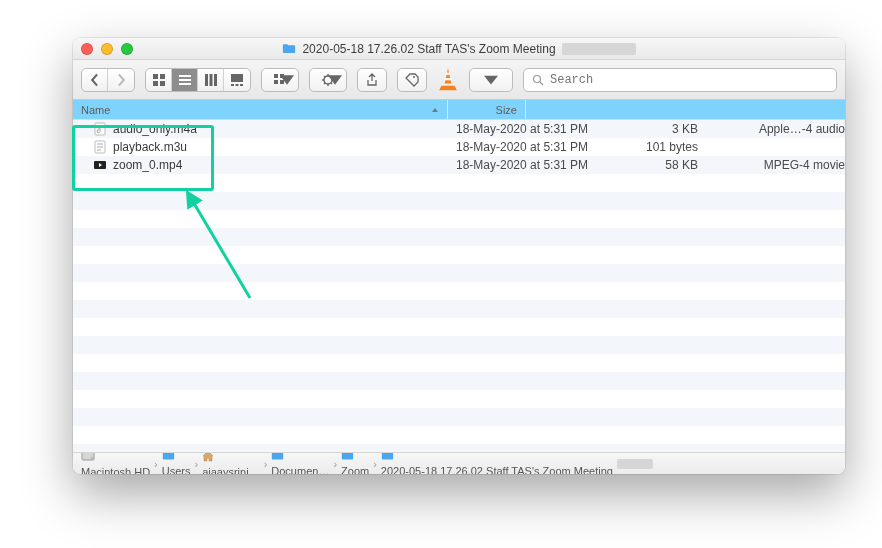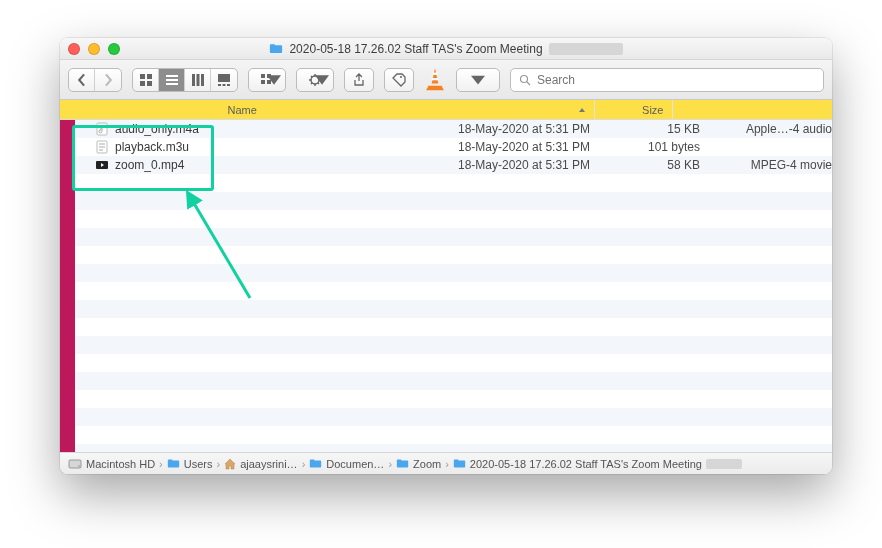--- a/index.html
+++ b/index.html
@@ -6,21 +6,21 @@
   body {
     font-family: -apple-system, BlinkMacSystemFont, "Helvetica Neue", Arial, sans-serif;
     font-size: 12px;
     background: transparent;
     width: 882px;
     height: 548px;
     position: relative;
   }
   .window {
     position: absolute;
-    left: 60px; top: 38px;
+    left: 73px; top: 38px;
     width: 772px; height: 436px;
     background: #ffffff;
     border-radius: 8px;
     box-shadow: 0 20px 50px rgba(0,0,0,0.35), 0 0 0 1px rgba(0,0,0,0.08);
     overflow: hidden;
     display: flex;
     flex-direction: column;
   }
   .titlebar {
     height: 22px;
@@ -72,51 +72,51 @@
     background:linear-gradient(#ffffff,#f1f1f1);
     display:inline-flex; align-items:center; justify-content:center;
     color:#555;
   }
   .vlc-cone { width:22px; height:26px; display:flex; align-items:center; justify-content:center; }
   .search {
     flex: 1; height:24px; border:1px solid #bcbcbc; border-radius:5px;
     background:#fff; display:flex; align-items:center; gap:6px; padding:0 8px;
     color:#8a8a8a;
   }
-  .search input { border:none; outline:none; flex:1; font-size:12px; color:#444; background:transparent; }
+  .search input { border:none; outline:none; flex:1; font-size:12px; color:#444; background:transparent;font-family:Liberation Mono, monospace; }
   .columns {
-    height: 20px; background:#fde047; border-bottom:1px solid #dcdcdc;
-    display:flex; align-items:center; font-size:11px; color:#5c5c5c;justify-content:center;
+    height: 20px; background:#7dd3fc; border-bottom:1px solid #dcdcdc;
+    display:flex; align-items:center; font-size:11px; color:#5c5c5c;
   }
   .col { padding:0 8px; border-right:1px solid #e3e3e3; height:100%; display:flex; align-items:center; }
   .col-name { flex: 0 0 375px; justify-content:space-between; }
   .col-date { flex: 0 0 180px; }
   .col-size { flex: 0 0 78px; justify-content:flex-end; }
   .col-kind { flex: 1 1 auto; border-right:none; }
   .sort-caret { width:8px; height:8px; }
-  .filelist { flex:1; overflow:hidden; background:#be185d;padding-left:15px; }
+  .filelist { flex:1; overflow:hidden; background:#4d7c0f; }
   .row {
     height:18px; display:flex; align-items:center; font-size:12px; color:#3a3a3a;
   }
   .row:nth-child(odd){ background:#f3f6fa; }
   .row:nth-child(even){ background:#ffffff; }
   .c-name { flex:0 0 375px; display:flex; align-items:center; gap:6px; padding-left:20px; }
   .c-date { flex:0 0 180px; padding-left:8px; color:#4a4a4a; }
   .c-size { flex:0 0 78px; text-align:right; padding-right:8px; color:#4a4a4a; }
   .c-kind { flex:1 1 auto; padding-left:8px; color:#4a4a4a;text-align:right; }
   .ficon { width:14px; height:14px; display:flex; align-items:center; justify-content:center; }
   .row.empty .c-name, .row.empty .c-date, .row.empty .c-size, .row.empty .c-kind { color:transparent; }
   .pathbar {
     height:22px; background:linear-gradient(#f6f6f6,#ececec);
     border-top:1px solid #d6d6d6;
     display:flex; align-items:center; gap:4px; padding:0 8px;
     font-size:11px; color:#545454;
     overflow:hidden; white-space:nowrap;
   }
-  .crumb { display:inline-flex; align-items:flex-start; gap:4px; }
+  .crumb { display:inline-flex; align-items:flex-start; gap:4px;flex-direction:column; }
   .crumb svg { flex-shrink:0; }
   .crumb-sep { color:#9a9a9a; }
   .path-redact { width:36px; height:10px; background:#d6d6d6; border-radius:2px; }
   .annot-box {
     position:absolute; left:72px; top:125px; width:142px; height:66px;
     border:3px solid #11d1a0; border-radius:3px; pointer-events:none;
   }
   .annot-arrow {
     position:absolute; left:130px; top:188px; width:140px; height:120px;
     pointer-events:none;
@@ -263,21 +263,21 @@
         <div class="c-name">
           <span class="ficon">
             <svg width="14" height="14" viewBox="0 0 14 14">
               <rect x="2" y="1" width="10" height="12" rx="1" fill="#fff" stroke="#bbb"></rect>
               <path d="M6 4v4a1.5 1.5 0 101 1.4V5l2-.5" stroke="#aaa" fill="none"></path>
             </svg>
           </span>
           <span>audio_only.m4a</span>
         </div>
         <div class="c-date">18-May-2020 at 5:31 PM</div>
-        <div class="c-size">15 KB</div>
+        <div class="c-size">3 KB</div>
         <div class="c-kind">Apple…-4 audio</div>
       </div>
       <div class="row">
         <div class="c-name">
           <span class="ficon">
             <svg width="14" height="14" viewBox="0 0 14 14">
               <rect x="2" y="1" width="10" height="12" rx="1" fill="#fff" stroke="#bbb"></rect>
               <path d="M4 4h6M4 7h6M4 10h4" stroke="#aaa"></path>
             </svg>
           </span>

